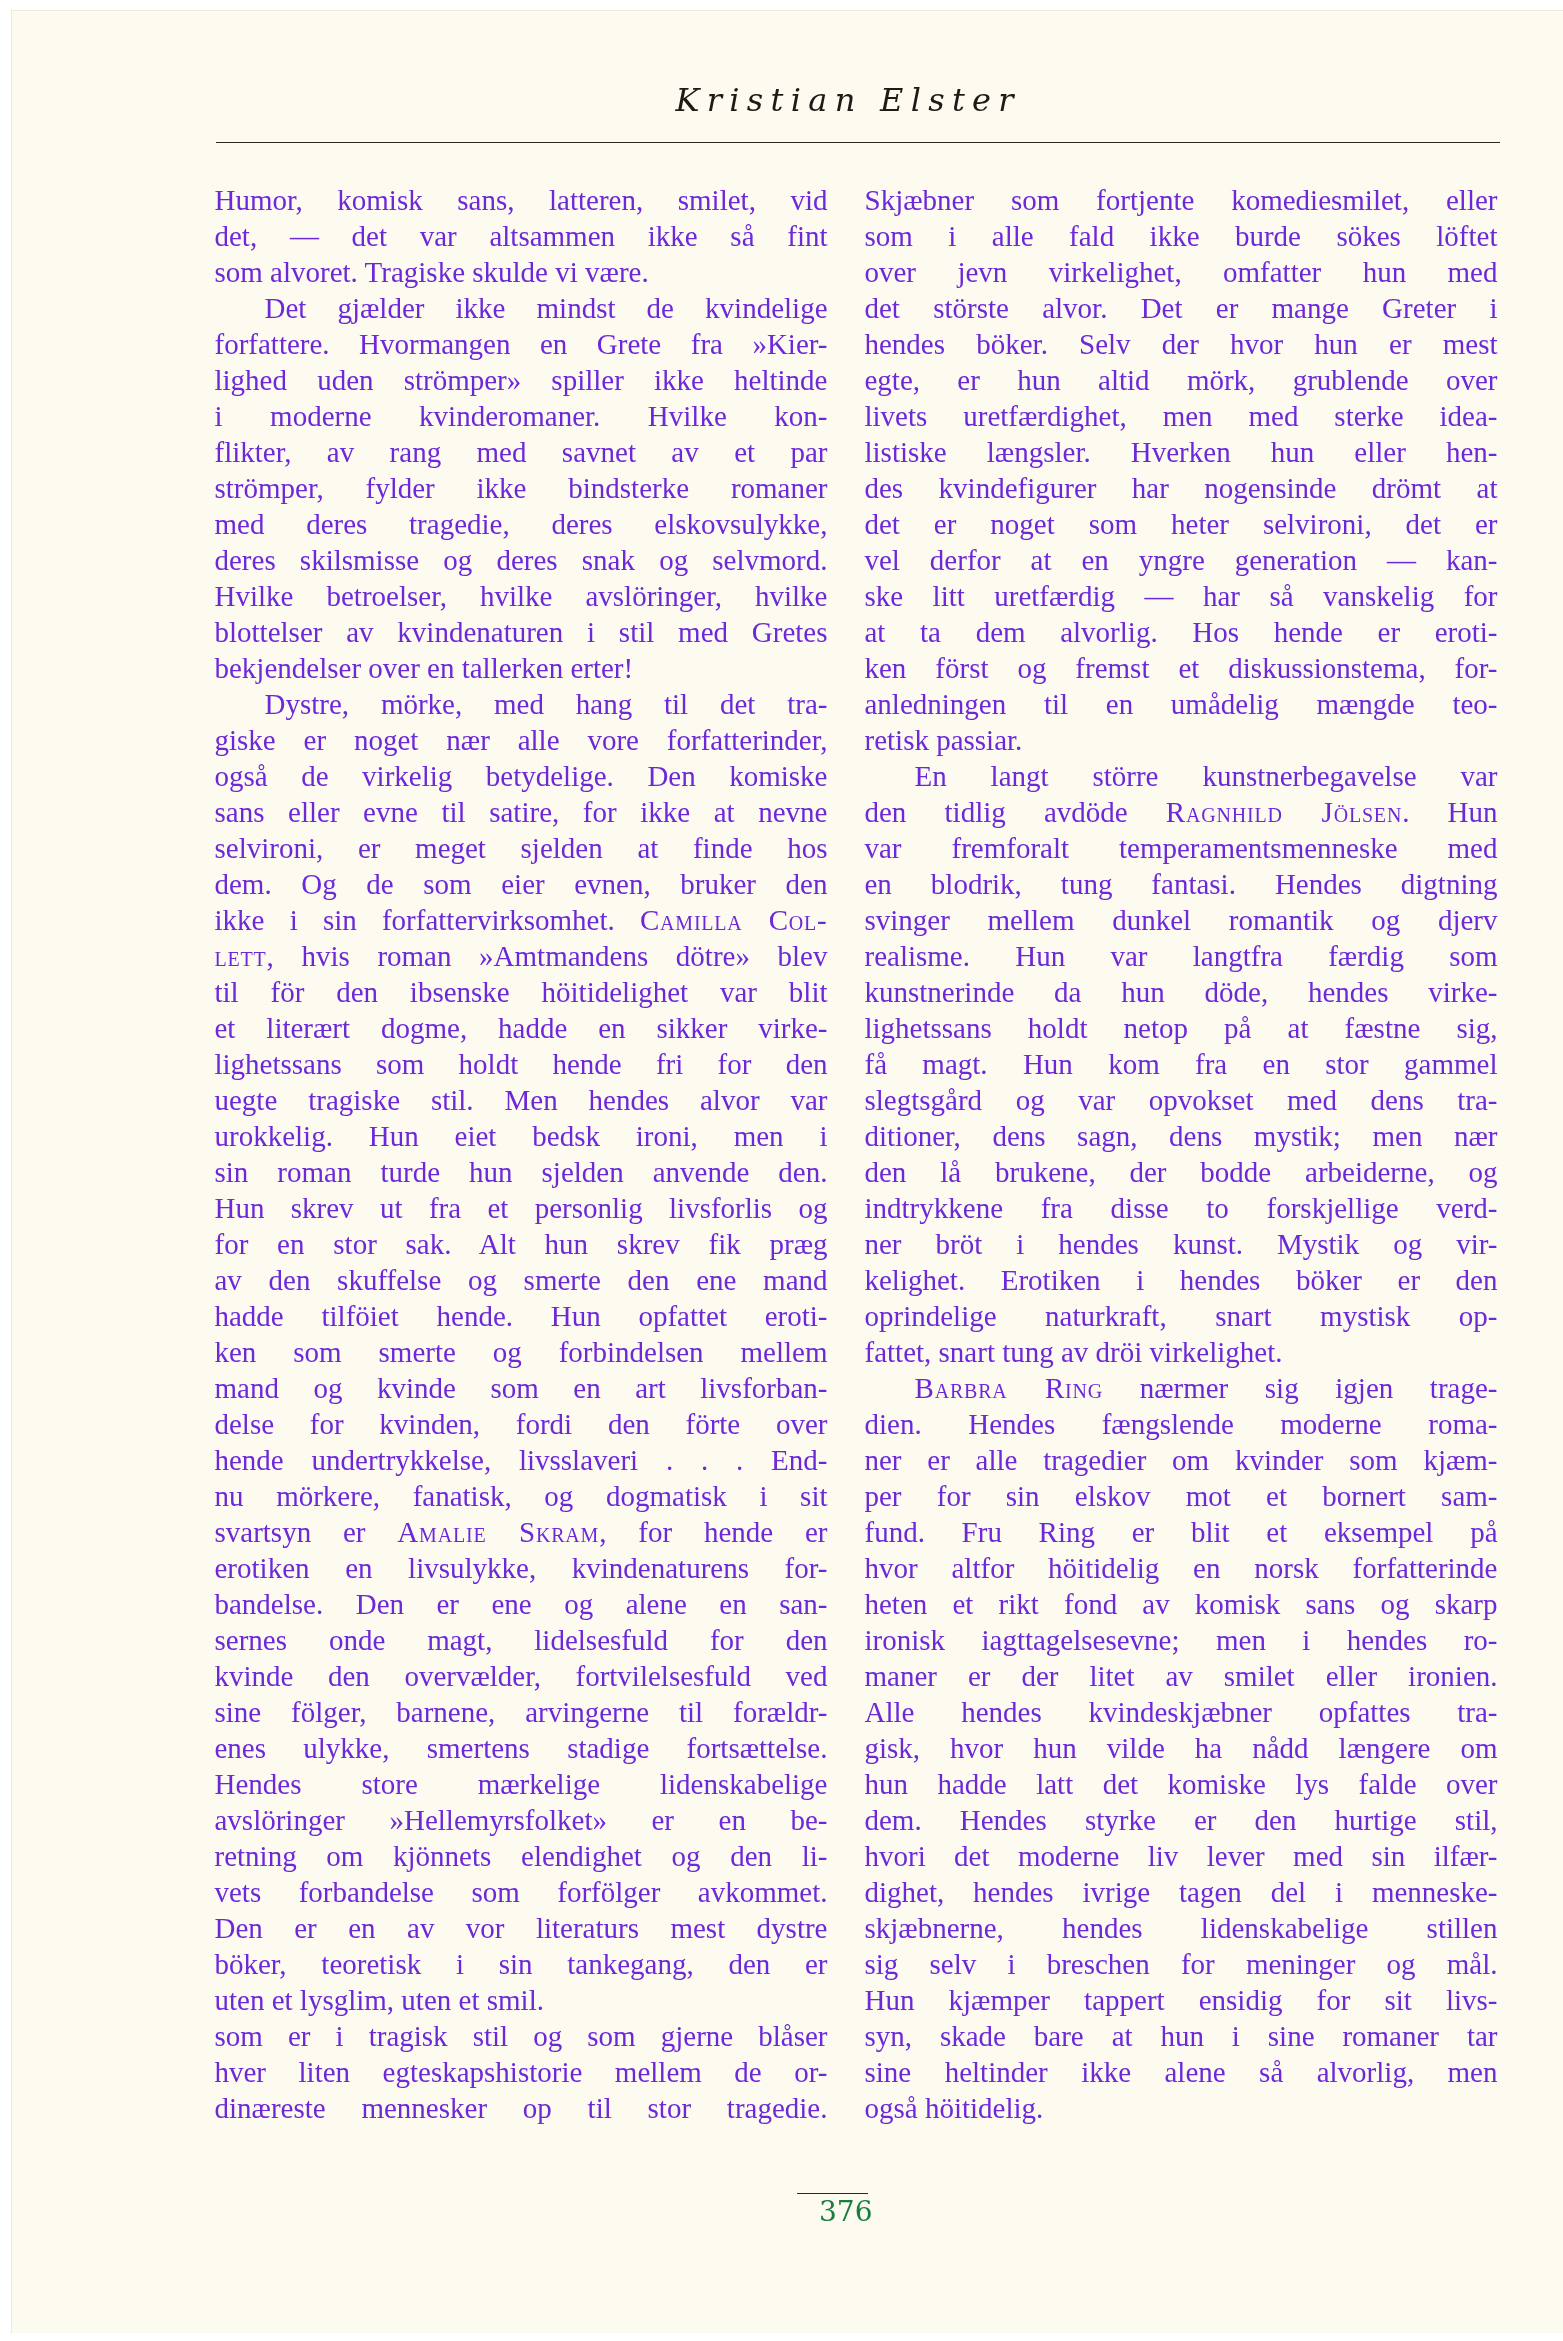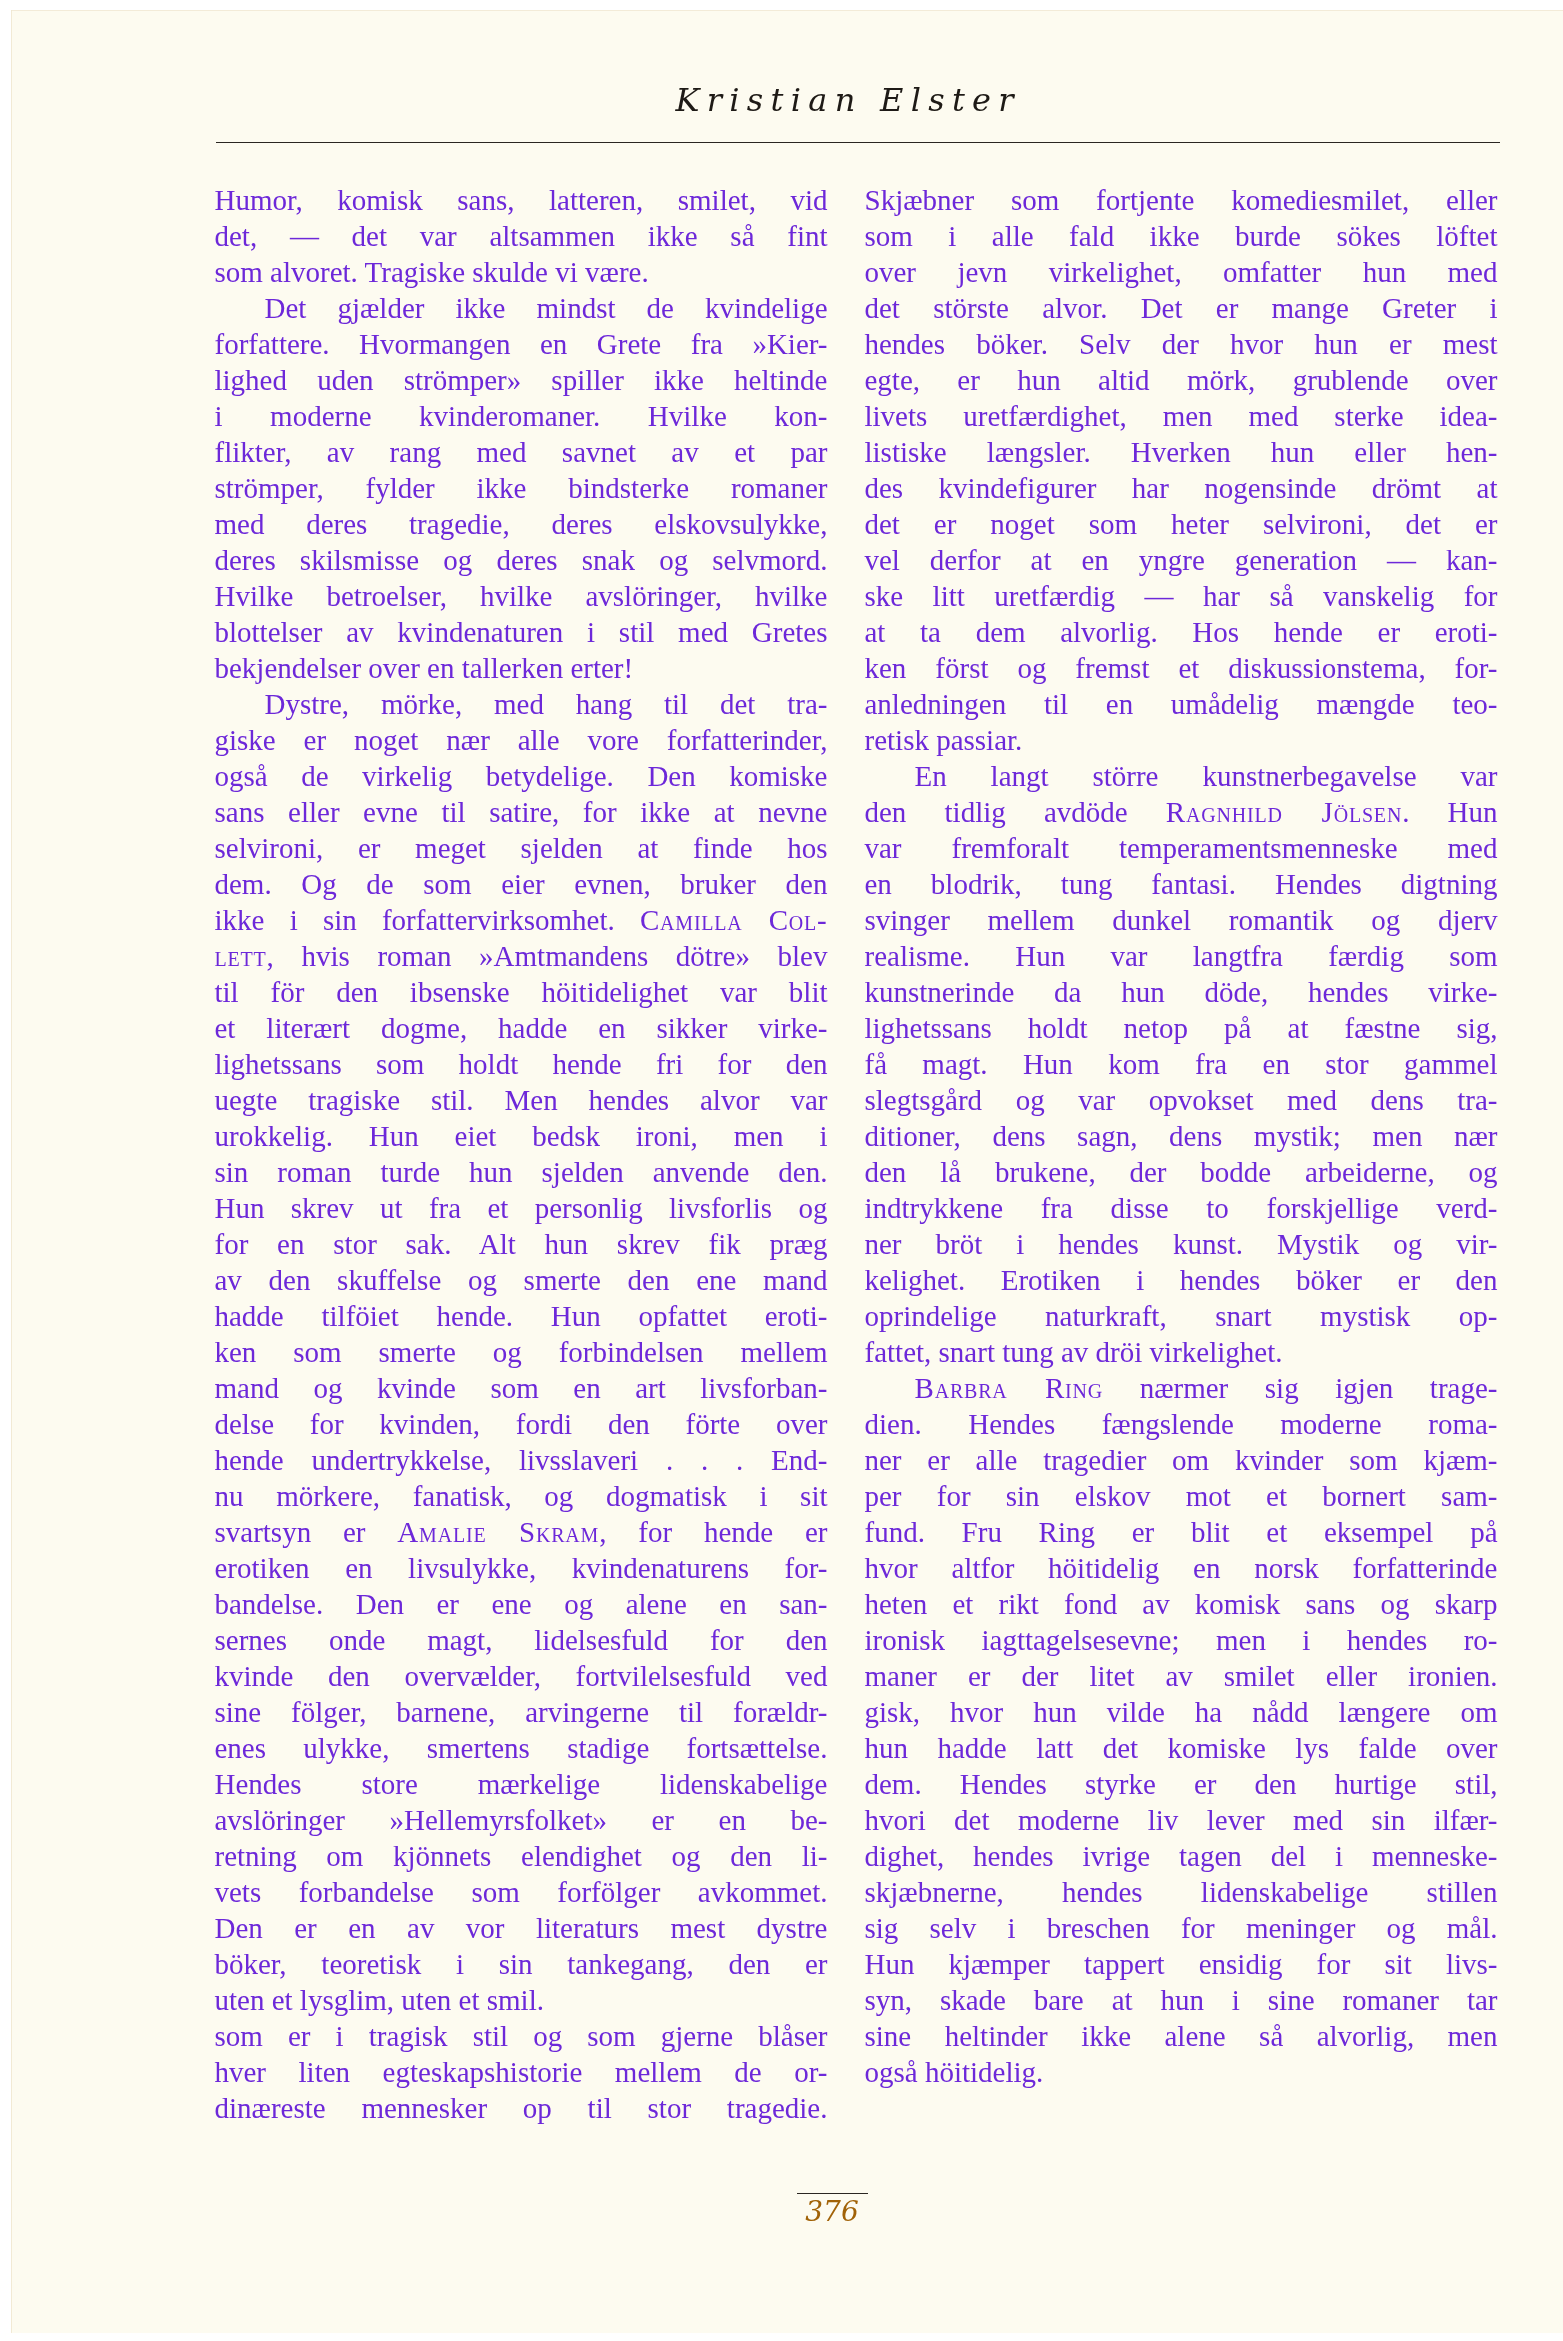--- a/index.html
+++ b/index.html
@@ -71,25 +71,24 @@
       top: 2183px;
       width: 71px;
       height: 1.6px;
       background: #2a2621;
     }
     .page-number {
       position: absolute;
       left: 781px;
       top: 2185px;
       width: 81px;
-      text-align: center;
+      text-align: right;
       font-family: "DejaVu Serif", "Liberation Serif", serif;
-      font-style: italic;
       font-size: 28px;
-      color: #a16207;
+      color: #15803d;
     }
   </style>
 </head>
 <body>
 
 <div class="page">
   <div class="running-head">Kristian Elster</div>
   <div class="head-rule"></div>
 
   <div class="column col-left" id="col-left">
@@ -184,20 +183,21 @@
       <div class="line last"><span>fattet, snart tung av dröi virkelighet.</span></div>
       <div class="line indent"><span class="sc">Barbra Ring</span><span> nærmer sig igjen trage-</span></div>
       <div class="line"><span>dien.  Hendes fængslende moderne roma-</span></div>
       <div class="line"><span>ner er alle tragedier om kvinder som kjæm-</span></div>
       <div class="line"><span>per for sin elskov mot et bornert sam-</span></div>
       <div class="line"><span>fund.  Fru Ring er blit et eksempel på</span></div>
       <div class="line"><span>hvor altfor höitidelig en norsk forfatterinde</span></div>
       <div class="line"><span>heten et rikt fond av komisk sans og skarp</span></div>
       <div class="line"><span>ironisk iagttagelsesevne; men i hendes ro-</span></div>
       <div class="line"><span>maner er der litet av smilet eller ironien.</span></div>
+      <div class="line"><span>Alle hendes kvindeskjæbner opfattes tra-</span></div>
       <div class="line"><span>gisk, hvor hun vilde ha nådd længere om</span></div>
       <div class="line"><span>hun hadde latt det komiske lys falde over</span></div>
       <div class="line"><span>dem.  Hendes styrke er den hurtige stil,</span></div>
       <div class="line"><span>hvori det moderne liv lever med sin ilfær-</span></div>
       <div class="line"><span>dighet, hendes ivrige tagen del i menneske-</span></div>
       <div class="line"><span>skjæbnerne, hendes lidenskabelige stillen</span></div>
       <div class="line"><span>sig selv i breschen for meninger og mål.</span></div>
       <div class="line"><span>Hun kjæmper tappert ensidig for sit livs-</span></div>
       <div class="line"><span>syn, skade bare at hun i sine romaner tar</span></div>
       <div class="line"><span>sine heltinder ikke alene så alvorlig, men</span></div>

